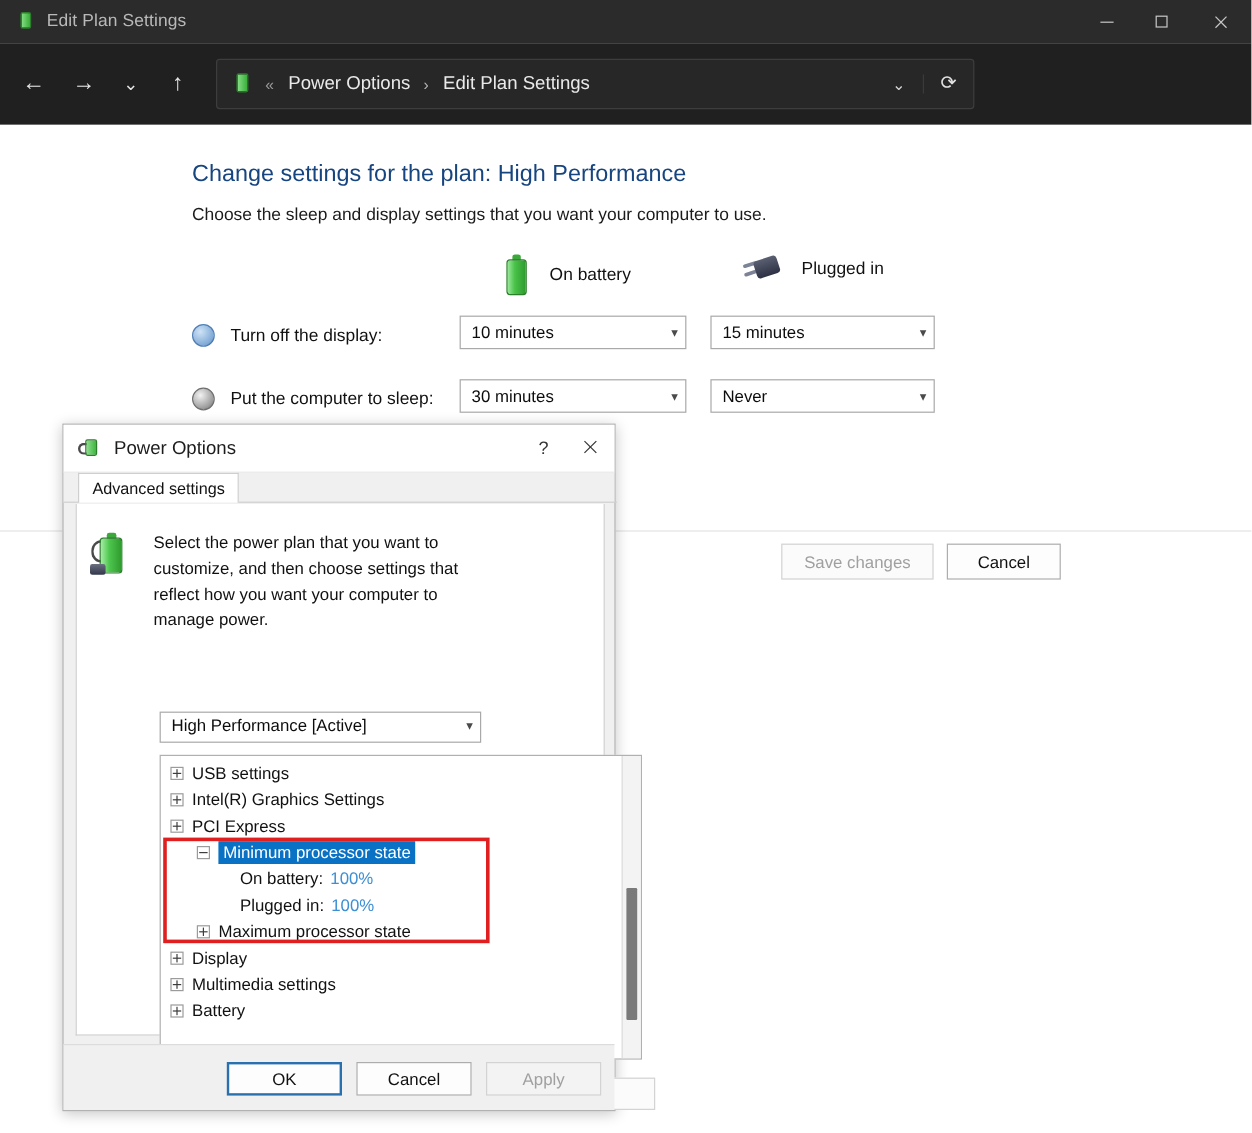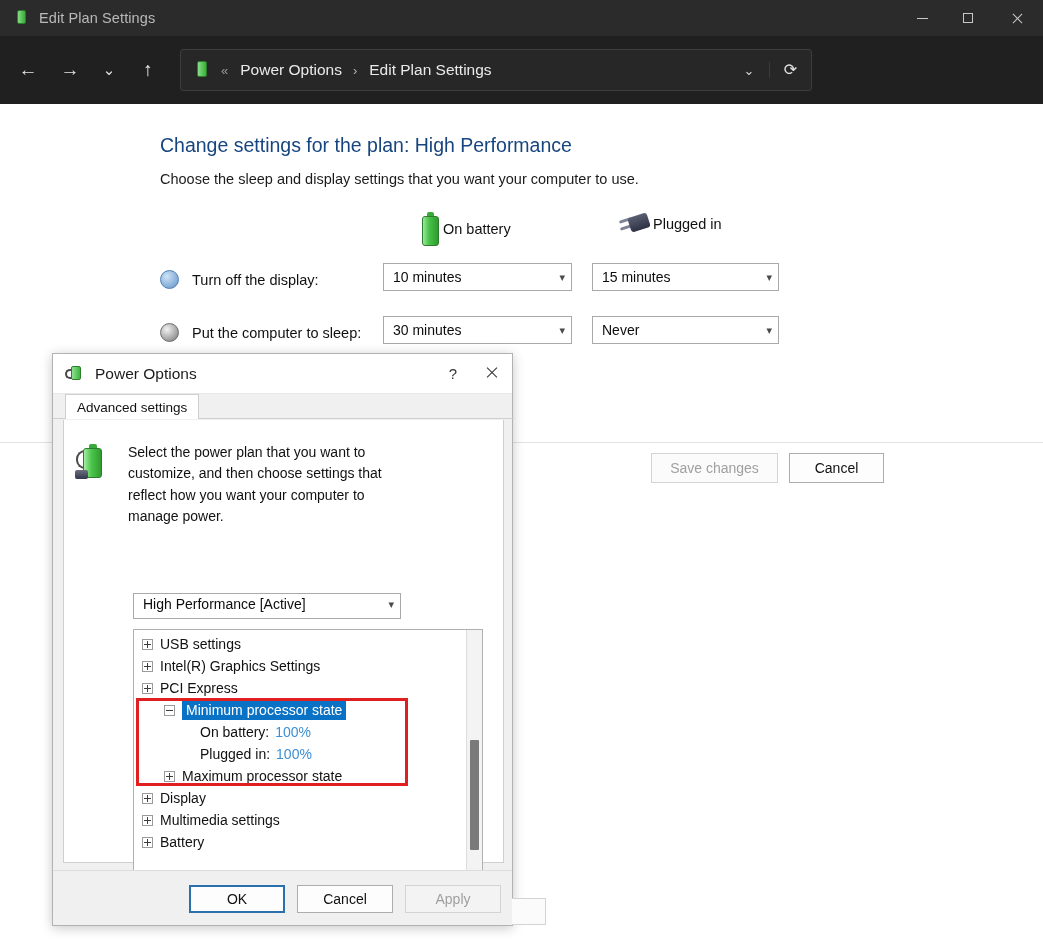--- a/index.html
+++ b/index.html
@@ -80,21 +80,21 @@
   .page { position:absolute; left:0; top:104px; width:1043px; height:840px; background:#fff; }
   .page-head {
     position:absolute; left:160px; top:30px;
     color:#17457f; font-size:19.5px; white-space:nowrap;
   }
   .page-sub {
     position:absolute; left:160px; top:67px;
     color:#1b1b1b; font-size:14.5px; white-space:nowrap;
   }
   .col-head {
-    position:absolute; display:flex; align-items:center; gap:2px;
+    position:absolute; display:flex; align-items:center; gap:17px;
     font-size:14.5px; color:#111;
   }
   .col-battery { left:420px; top:108px; }
   .col-plug    { left:618px; top:108px; }
 
   .row-label {
     position:absolute; display:flex; align-items:center; gap:13px;
     font-size:14.5px; color:#111; white-space:nowrap;
   }
   .row-display { left:160px; top:166px; }
@@ -166,21 +166,21 @@
   .dlg-intro-text { font-size:14px; color:#111; line-height:1.52; width:290px; }
 
   .plan-combo {
     position:absolute; left:69px; top:173px; width:268px; height:26px;
     border:1px solid #a9a9a9; background:#fff; display:flex; align-items:center;
     padding:0 6px 4px 9px; font-size:14px; color:#0c0c0c;
   }
   .plan-combo .chev { margin-left:auto; color:#4a4a4a; font-size:11px; }
 
   .treebox {
-    position:absolute; left:69px; top:209px; width:350px; height:254px;
+    position:absolute; left:69px; top:209px; width:402px; height:254px;
     border:1px solid #b0b0b0; background:#fff; overflow:hidden;
   }
   .tree { position:absolute; left:0; top:3px; width:380px; }
   .tnode {
     height:22px; display:flex; align-items:center; font-size:14px; color:#111;
     white-space:nowrap;
   }
   .exp {
     width:11px; height:11px; border:1px solid #9b9b9b; background:#fff;
     display:inline-flex; align-items:center; justify-content:center; flex:none;

